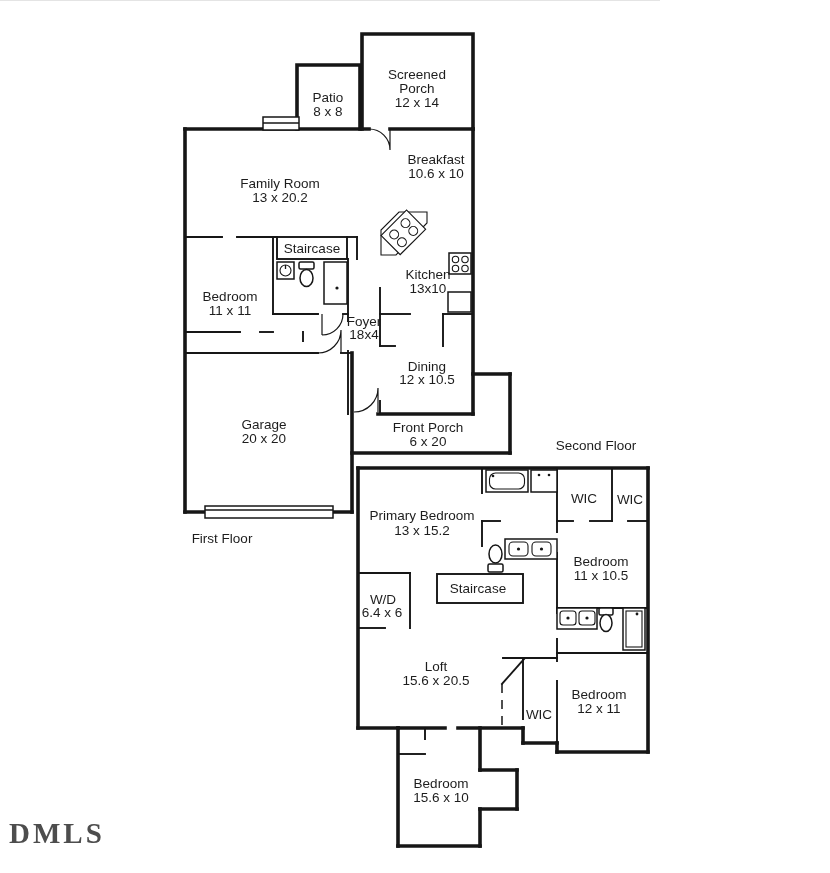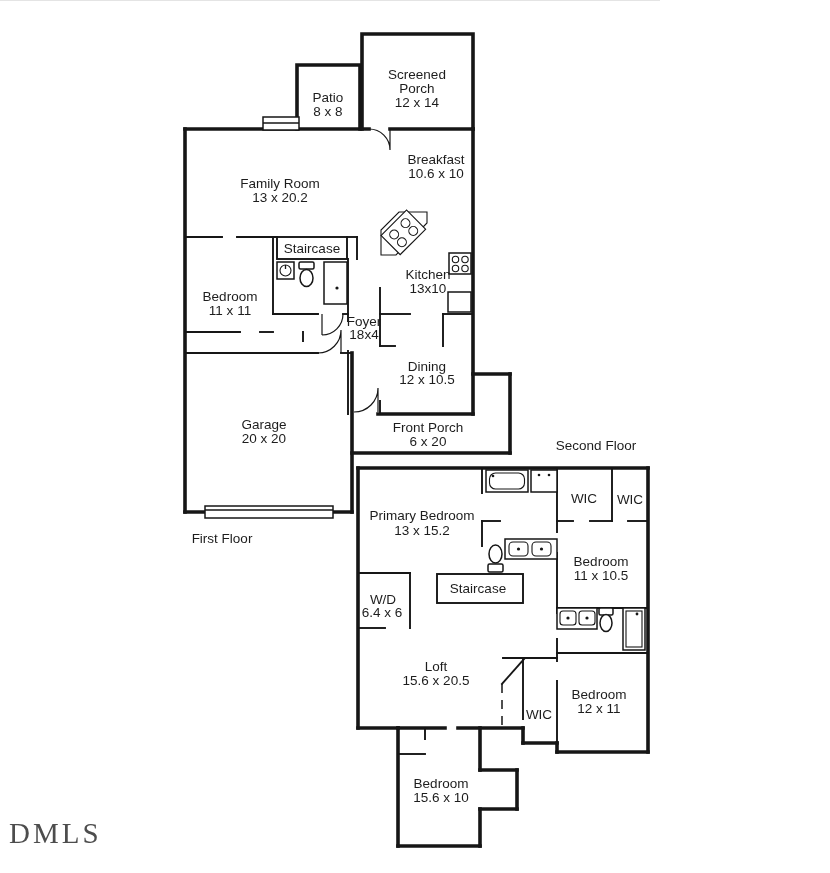--- a/index.html
+++ b/index.html
@@ -10,21 +10,21 @@
   .wall-ext{stroke:#161616;stroke-width:3.6;fill:none;stroke-linecap:square;}
   .wall-int{stroke:#161616;stroke-width:1.9;fill:none;stroke-linecap:square;}
   .wall-thin{stroke:#161616;stroke-width:1.3;fill:none;}
   .fix{stroke:#161616;stroke-width:1.5;fill:#ffffff;}
   .fixthin{stroke:#161616;stroke-width:1.1;fill:#ffffff;}
   .dot{fill:#161616;stroke:none;}
   .arc{stroke:#161616;stroke-width:1.2;fill:none;}
   .dash{stroke:#161616;stroke-width:1.5;fill:none;stroke-dasharray:9 7;}
   .box{stroke:#161616;stroke-width:1.9;fill:#ffffff;}
   .watermark{position:absolute;left:9px;top:816px;font-family:"Liberation Serif","DejaVu Serif",serif;
-     font-size:29px;color:#2e2e2e;letter-spacing:3px;font-weight:400;opacity:.85;}
+     font-size:29px;color:#2e2e2e;letter-spacing:3px;font-weight:700;opacity:.85;}
 </style>
 </head>
 <body>
 
 <div class="canvas">
 <svg width="830" height="873" viewBox="0 0 830 873">
 
   <g>
     <path class="wall-ext" d="M185,128 H369"></path>
     <path class="wall-ext" d="M390,128 H473"></path>

